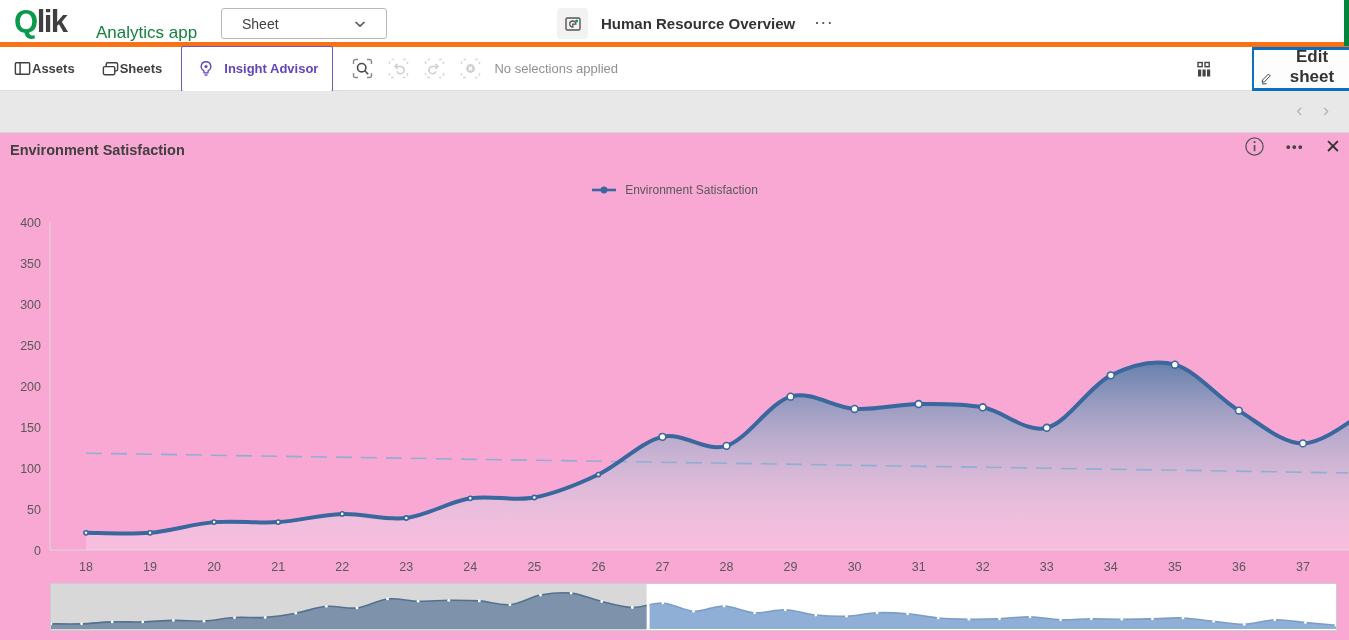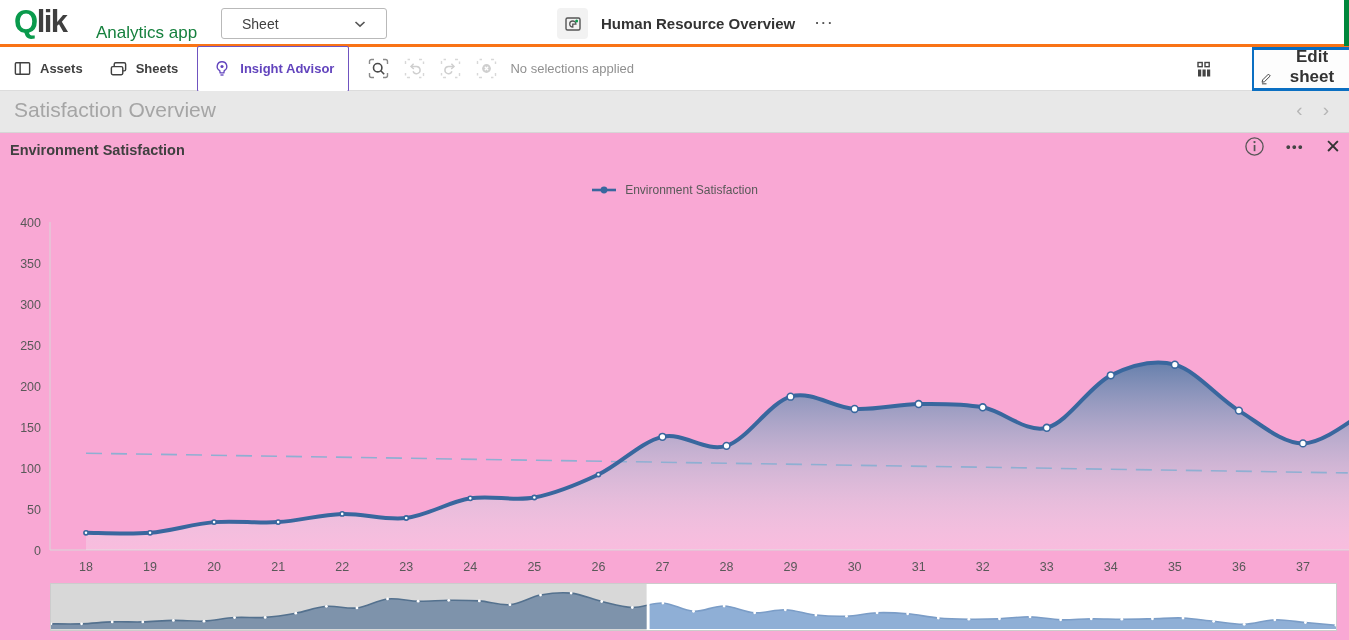--- a/index.html
+++ b/index.html
@@ -1,33 +1,33 @@
 <!DOCTYPE html>
 <html><head>
 <meta charset="utf-8">
 <style>
   html,body{margin:0;padding:0;background:#fff;}
   body{width:1349px;height:640px;font-family:"Liberation Sans",sans-serif;overflow:hidden;}
   .root{position:relative;width:1349px;height:640px;background:#fff;}
 
   
-  .topbar{position:absolute;top:0;left:0;right:0;height:47px;background:#fff;border-bottom:3px solid #f97316;box-sizing:border-box;}
+  .topbar{position:absolute;top:0;left:0;right:0;height:47px;background:#fff;border-bottom:5px solid #f97316;box-sizing:border-box;}
   .logo{position:absolute;left:14px;top:4px;font-size:31px;font-weight:700;letter-spacing:-1.5px;cursor:pointer;}
   .logo .q{color:#0a9a4c;} .logo .lik{color:#3f3f3f;}
   .app-type{position:absolute;left:96px;top:23px;font-size:17px;color:#15803d;}
   .sheet-select{position:absolute;left:221px;top:8px;width:166px;height:31px;border:1px solid #b9b9b9;border-radius:3px;display:flex;align-items:center;justify-content:space-between;padding:0 20px;box-sizing:border-box;font-size:14px;color:#404040;cursor:pointer;background:#fff;}
   .app-center{position:absolute;left:557px;top:8px;display:flex;align-items:center;}
   .app-icon{width:31px;height:31px;background:#f2f2f2;border-radius:4px;display:flex;align-items:center;justify-content:center;cursor:pointer;}
   .app-title{font-size:15px;font-weight:700;color:#333;margin-left:13px;}
   .app-more{color:#555;font-size:13px;font-weight:700;letter-spacing:2px;cursor:pointer;margin-left:20px;margin-top:-2px;}
   .green-strip{position:absolute;right:0;top:0;width:5px;height:46px;background:#00863c;}
 
   
   .toolbar{position:absolute;top:47px;left:0;right:0;height:44px;background:#fff;border-bottom:1px solid #dcdcdc;box-sizing:border-box;display:flex;align-items:center;}
-  .tb-btn{display:flex;align-items:center;gap:8px;background:none;border:none;font-family:"Liberation Sans",sans-serif;font-size:13px;font-weight:700;color:#404040;padding:0 13px;height:100%;cursor:pointer;}
+  .tb-btn{display:flex;align-items:center;background:none;border:none;font-family:"Liberation Sans",sans-serif;font-size:13px;font-weight:700;color:#404040;padding:0 13px;height:100%;cursor:pointer;}
   .ia-btn{display:flex;align-items:center;gap:8px;border:1px solid #7054c0;border-radius:2px;color:#6244bd;height:46px;padding:0 14px;margin:0 10px 0 6px;background:#fff;font-family:"Liberation Sans",sans-serif;font-size:13px;font-weight:700;cursor:pointer;}
   .sel-icons{display:flex;align-items:center;gap:13px;margin-left:8px;}
   .sel-icons .ic{cursor:pointer;display:flex;}
   .sel-icons .ic.disabled{cursor:default;}
   .sel-status{font-size:13px;color:#909090;margin-left:12px;}
   .tb-right{position:absolute;right:0;top:0;height:44px;display:flex;align-items:center;}
   .grid-btn{margin-right:38px;cursor:pointer;display:flex;background:none;border:none;padding:0;}
   .edit-btn{width:97px;height:44px;box-sizing:border-box;border:none;border-top:3px solid #0b6fc2;border-bottom:3px solid #0b6fc2;border-left:2px solid #0b6fc2;background:#fdfdfd;display:flex;align-items:flex-end;justify-content:center;gap:8px;font-family:"Liberation Sans",sans-serif;font-size:17px;font-weight:700;color:#333;cursor:pointer;}
 
   
@@ -146,21 +146,20 @@
         <svg width="17" height="18" viewBox="0 0 20 21">
           <path d="M4 13.5 L13 4.5 l2.8 2.8 L6.8 16.3 l-3.6 0.8 z" fill="none" stroke="#333" stroke-width="1.4"></path>
           <line x1="3" y1="19.5" x2="10" y2="19.5" stroke="#333" stroke-width="1.4"></line>
         </svg>
         <span>Edit sheet</span>
       </button>
     </div>
   </nav>
 
   <div class="sheet-titlebar">
-    <div class="sheet-title">Satisfaction Overview</div>
     <div class="nav-chevrons">
       <span>‹</span>
       <span>›</span>
     </div>
   </div>
 
   <section class="panel">
     <div class="panel-title">Environment Satisfaction</div>
     <div class="panel-actions">
       <span class="info">

